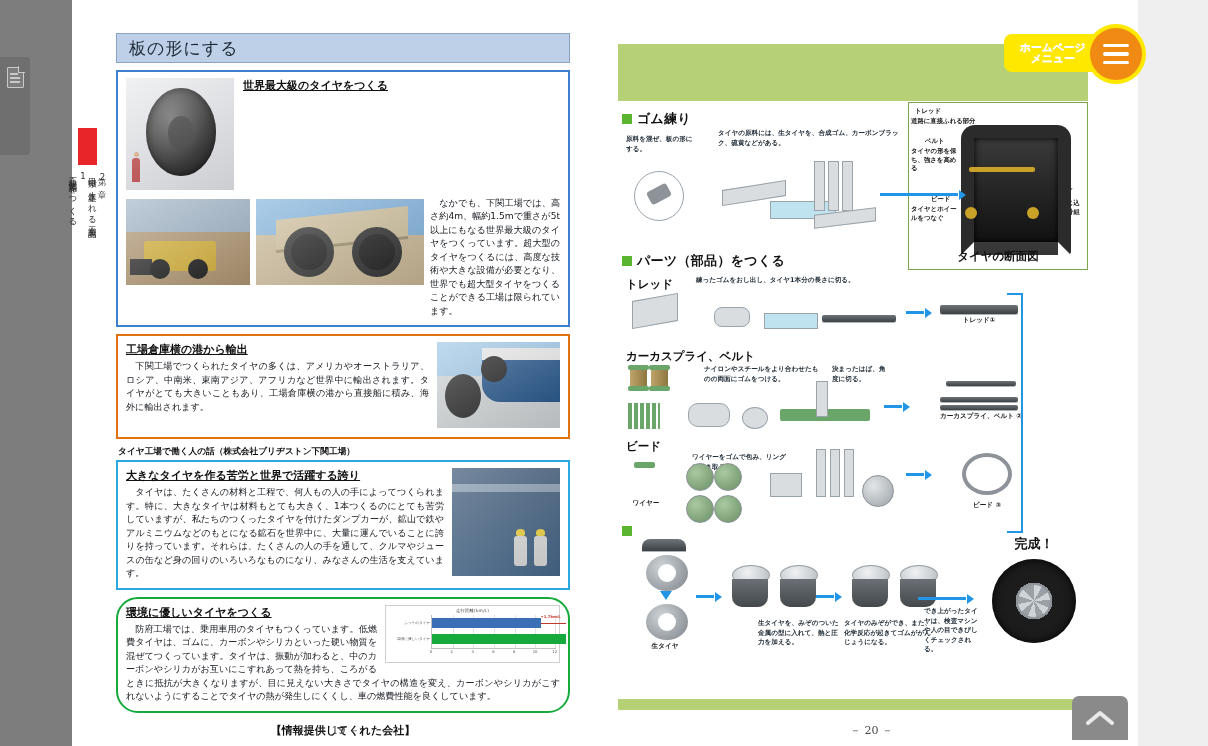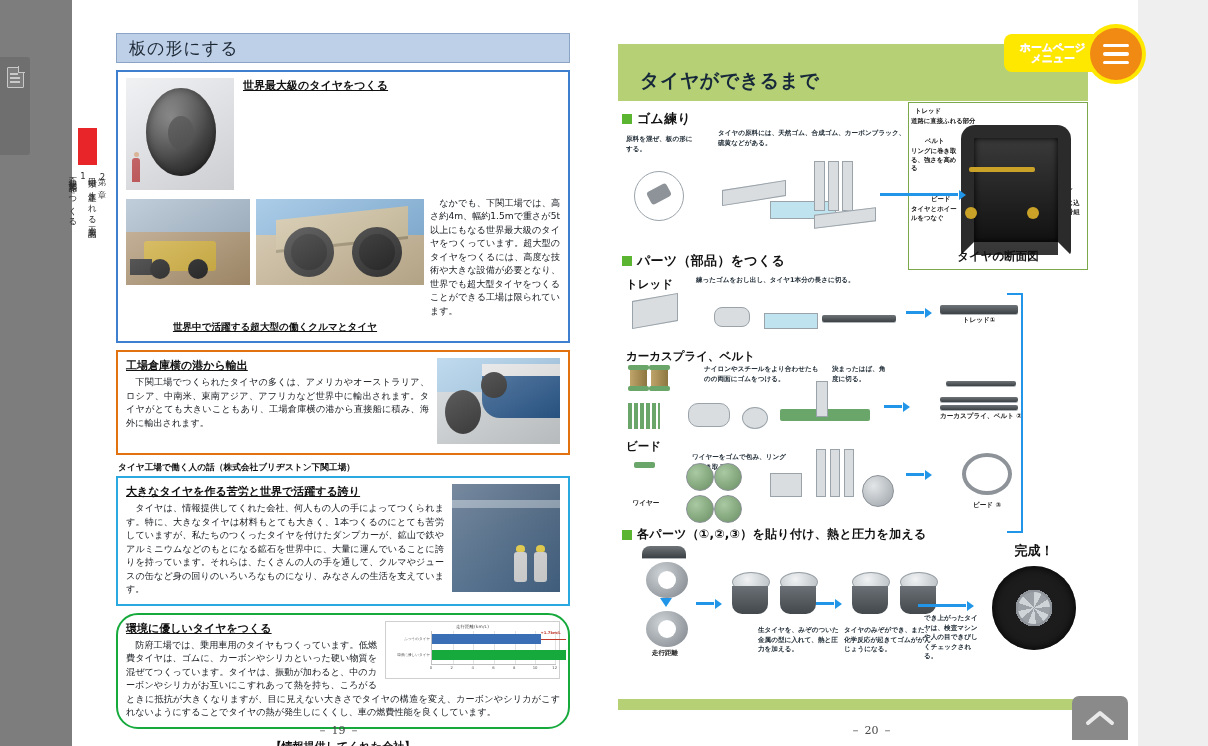--- a/index.html
+++ b/index.html
@@ -243,21 +243,20 @@
               </div>
               <div class="photo-dump ph">
                 <span class="bed"></span>
                   <span class="w" style="left:28px"></span>
                   <span class="w" style="left:96px"></span>
               </div>
             </div>
           </div>
           <p class="body-t" style="flex:1;margin:0;">　なかでも、下関工場では、高さ約4m、幅約1.5mで重さが5t以上にもなる世界最大級のタイヤをつくっています。超大型のタイヤをつくるには、高度な技術や大きな設備が必要となり、世界でも超大型タイヤをつくることができる工場は限られています。</p>
         </div>
-        <div class="caption" style="width:298px;">世界中で活躍する超大型の働くクルマとタイヤ</div>
       </div>
 
       <div class="box orange">
         <div class="photo-ship ph">
           <span class="hull"></span>
             <span class="t1"></span>
             <span class="t2"></span>
         </div>
         <div class="sec-h">工場倉庫横の港から輸出</div>
         <p class="body-t">　下関工場でつくられたタイヤの多くは、アメリカやオーストラリア、ロシア、中南米、東南アジア、アフリカなど世界中に輸出されます。タイヤがとても大きいこともあり、工場倉庫横の港から直接船に積み、海外に輸出されます。</p>
@@ -265,21 +264,21 @@
       </div>
 
       <div class="small-lbl">タイヤ工場で働く人の話（株式会社ブリヂストン下関工場）</div>
       <div class="box cyan" style="margin-top:2px;">
         <div class="photo-factory ph">
           <span class="beam"></span>
             <span class="worker" style="left:62px"></span>
             <span class="worker" style="left:82px"></span>
         </div>
         <div class="sec-h">大きなタイヤを作る苦労と世界で活躍する誇り</div>
-        <p class="body-t">　タイヤは、情報提供してくれた会社、何人もの人の手によってつくられます。特に、大きなタイヤは材料もとても大きく、1本つくるのにとても苦労していますが、私たちのつくったタイヤを付けたダンプカーが、鉱山で鉄やアルミニウムなどのもとになる鉱石を世界中に、大量に運んでいることに誇りを持っています。それらは、たくさんの人の手を通して、クルマやジュースの缶など身の回りのいろいろなものになり、みなさんの生活を支えています。</p>
+        <p class="body-t">　タイヤは、たくさんの材料と工程で、何人もの人の手によってつくられます。特に、大きなタイヤは材料もとても大きく、1本つくるのにとても苦労していますが、私たちのつくったタイヤを付けたダンプカーが、鉱山で鉄やアルミニウムなどのもとになる鉱石を世界中に、大量に運んでいることに誇りを持っています。それらは、たくさんの人の手を通して、クルマやジュースの缶など身の回りのいろいろなものになり、みなさんの生活を支えています。</p>
         <div style="clear:both"></div>
       </div>
 
       <div class="box green">
         <div class="mini-chart">
           <div class="mc-title">走行距離(km/L)</div>
           <div class="mc-plot">
             <span class="mc-grid" style="left:16.6%"></span>
               <span class="mc-grid" style="left:33.3%"></span>
             <span class="mc-grid" style="left:50%"></span>
@@ -316,55 +315,54 @@
 
     </div>
     <div class="page-num">－ 19 －</div>
   </div>
 
   <div class="page page-right">
 
     <div id="right-content">
 
       <div id="right-title">
-        <span>タイヤができるまで</span>
         <div id="hp-menu">
           <span>ホームページ</span>
           <span>メニュー</span>
         </div>
         <div id="burger">
             <i></i>
             <i></i>
             <i></i>
           </div>
       </div>
 
       <div id="xsec">
         <span class="xt" style="left:6px;top:4px;">トレッド</span>
         <span class="xt" style="left:2px;top:14px;width:78px;">道路に直接ふれる部分</span>
         <span class="xt" style="left:16px;top:34px;">ベルト</span>
-        <span class="xt" style="left:2px;top:44px;width:48px;">リングに巻き取る、強さを高める</span>
+        <span class="xt" style="left:2px;top:44px;width:48px;">タイヤの形を保ち、強さを高める</span>
         <span class="xt" style="left:22px;top:92px;">ビード</span>
         <span class="xt" style="left:2px;top:102px;width:52px;">タイヤとホイールをつなぐ</span>
         <span class="xt" style="right:3px;top:84px;width:56px;text-align:left;">カーカスプライ</span>
         <span class="xt" style="right:3px;top:96px;width:56px;text-align:left;">中に空気を閉じ込め、タイヤの骨組みになる</span>
         <span class="tyre-cut"></span>
         <span class="belt"></span>
         <span class="bead" style="left:56px"></span>
         <span class="bead" style="left:118px"></span>
         <span class="xtitle">タイヤの断面図</span>
       </div>
 
       <div class="step-h">
         <span class="sq"></span>
         <span class="tx">ゴム練り</span>
       </div>
       <div class="proc" style="height:112px;">
         <div class="note" style="position:absolute;left:8px;top:4px;width:72px;">原料を混ぜ、板の形にする。</div>
-        <div class="note" style="position:absolute;left:100px;top:-2px;width:188px;">タイヤの原料には、天然ゴム、合成ゴム、カーボンブラック、硫黄などがある。</div>
+        <div class="note" style="position:absolute;left:100px;top:-2px;width:188px;">タイヤの原料には、生タイヤを、合成ゴム、カーボンブラック、硫黄などがある。</div>
         <div style="position:absolute;left:16px;top:40px;width:48px;height:48px;border:1.5px solid #9aa3aa;border-radius:50%;"></div>
         <div style="position:absolute;left:30px;top:56px;width:22px;height:14px;background:#8d9398;transform:rotate(-28deg);border-radius:3px;"></div>
         <div class="mach-box" style="position:absolute;left:104px;top:54px;width:62px;height:14px;transform:skewY(-9deg);"></div>
         <div class="mach-box" style="position:absolute;left:152px;top:70px;width:64px;height:16px;background:#bfe4ef;"></div>
         <div class="mach-box" style="position:absolute;left:196px;top:30px;width:9px;height:48px;"></div>
         <div class="mach-box" style="position:absolute;left:210px;top:30px;width:9px;height:48px;"></div>
         <div class="mach-box" style="position:absolute;left:224px;top:30px;width:9px;height:48px;"></div>
         <div class="mach-box" style="position:absolute;left:196px;top:80px;width:60px;height:12px;transform:skewY(-7deg);"></div>
         <div class="blue-arrow" style="left:262px;top:62px;width:86px;">
             <i style="width:78px"></i>
@@ -436,31 +434,30 @@
             <i style="width:18px"></i>
           </div>
         <div style="position:absolute;left:344px;top:14px;text-align:center;">
           <span class="ring" style="display:inline-block;width:42px;height:34px;"></span>
           <div class="part-lbl">ビード ③</div>
         </div>
       </div>
 
       <div class="step-h">
         <span class="sq"></span>
-        <span class="tx" style="font-size:12px;">各パーツ（①,②,③）を貼り付け、熱と圧力を加える</span>
       </div>
 
       <div class="proc" style="height:132px;">
 
         <div style="position:absolute;left:24px;top:0;">
           <div class="plate" style="width:44px;height:12px;border-radius:8px 8px 0 0;"></div>
           <div class="greentire" style="margin-top:4px;margin-left:4px;"></div>
           <div style="width:0;height:0;margin:0 0 0 18px;border-left:6px solid transparent;border-right:6px solid transparent;border-top:9px solid #2196e8;"></div>
           <div class="greentire" style="margin-top:4px;margin-left:4px;"></div>
-          <div class="part-lbl">走行距離</div>
+          <div class="part-lbl">生タイヤ</div>
         </div>
         <div class="blue-arrow" style="left:78px;top:56px;width:26px;">
             <i style="width:18px"></i>
           </div>
 
         <div style="position:absolute;left:112px;top:26px;display:flex;gap:8px;">
           <span class="mold">
               <span class="top"></span>
               <span class="bot"></span>
             </span>

